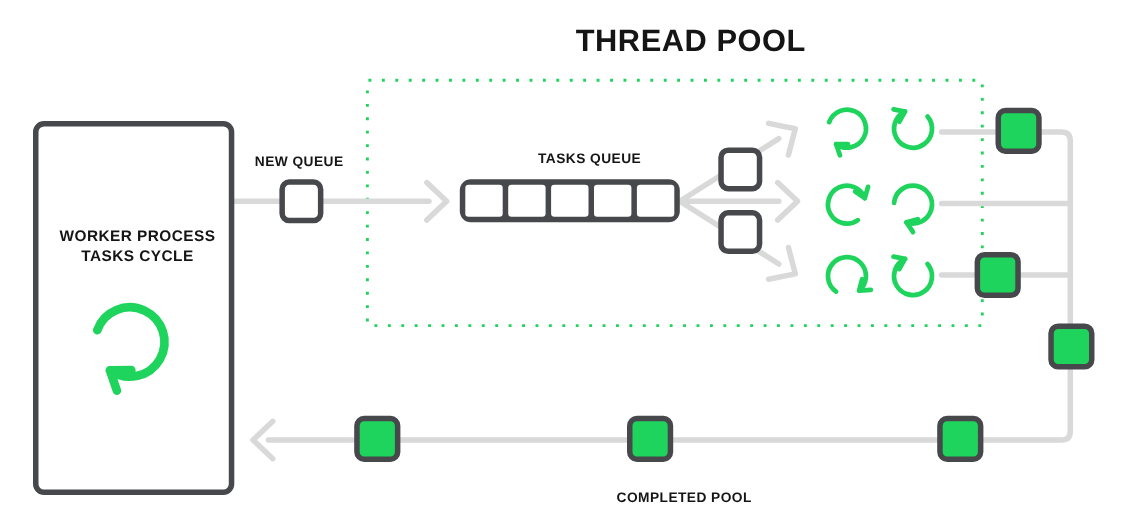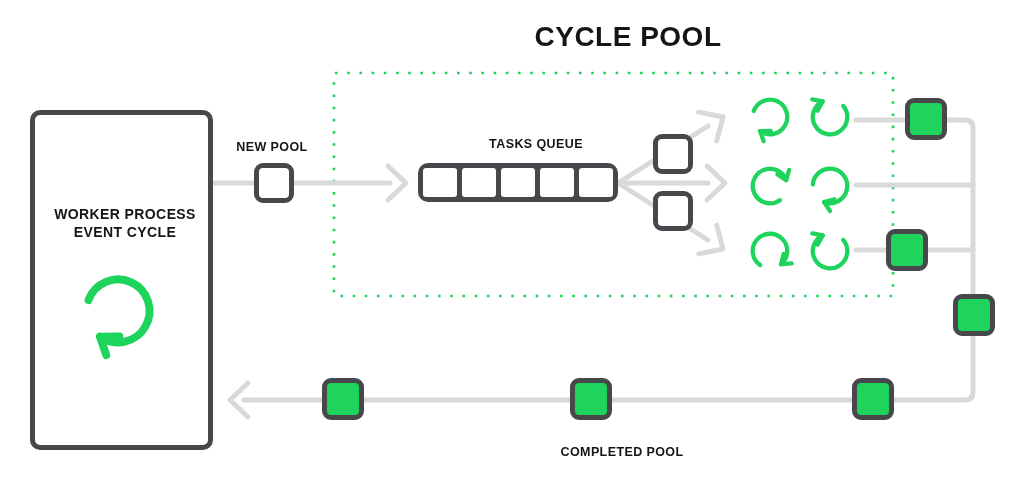--- a/index.html
+++ b/index.html
@@ -80,33 +80,33 @@
       </g>
 
     <defs>
       <g id="cycle-glyph">
         <path class="cycle-stroke" d="M 7.1 17.8 A 18 18 0 1 1 13.7 38.7"></path>
         <polyline class="cycle-stroke" points="24.8,38.6 13.7,38.7 17.3,49.2"></polyline>
       </g>
     </defs>
   </svg>
 
-  <div class="title">CYCLE POOL</div>
+  <div class="title">THREAD POOL</div>
 
   <div class="worker-box">
     <div class="worker-label">
       <span>WORKER PROCESS</span><br>
-      <span>EVENT CYCLE</span>
+      <span>TASKS CYCLE</span>
     </div>
     <svg class="cycle-icon" style="left:41px;top:154px;width:84px;height:84px" viewBox="0 0 48 48">
         <use href="#cycle-glyph"></use>
       </svg>
   </div>
 
-  <div class="label" style="left:212px;top:140px;width:120px">NEW POOL</div>
+  <div class="label" style="left:212px;top:140px;width:120px">NEW QUEUE</div>
   <div class="small-square" style="left:254px;top:163px"></div>
 
   <div class="label" style="left:456px;top:137px;width:160px">TASKS QUEUE</div>
   <div class="queue">
     <div class="cell"></div>
     <div class="cell"></div>
     <div class="cell"></div>
     <div class="cell"></div>
     <div class="cell"></div>
   </div>

